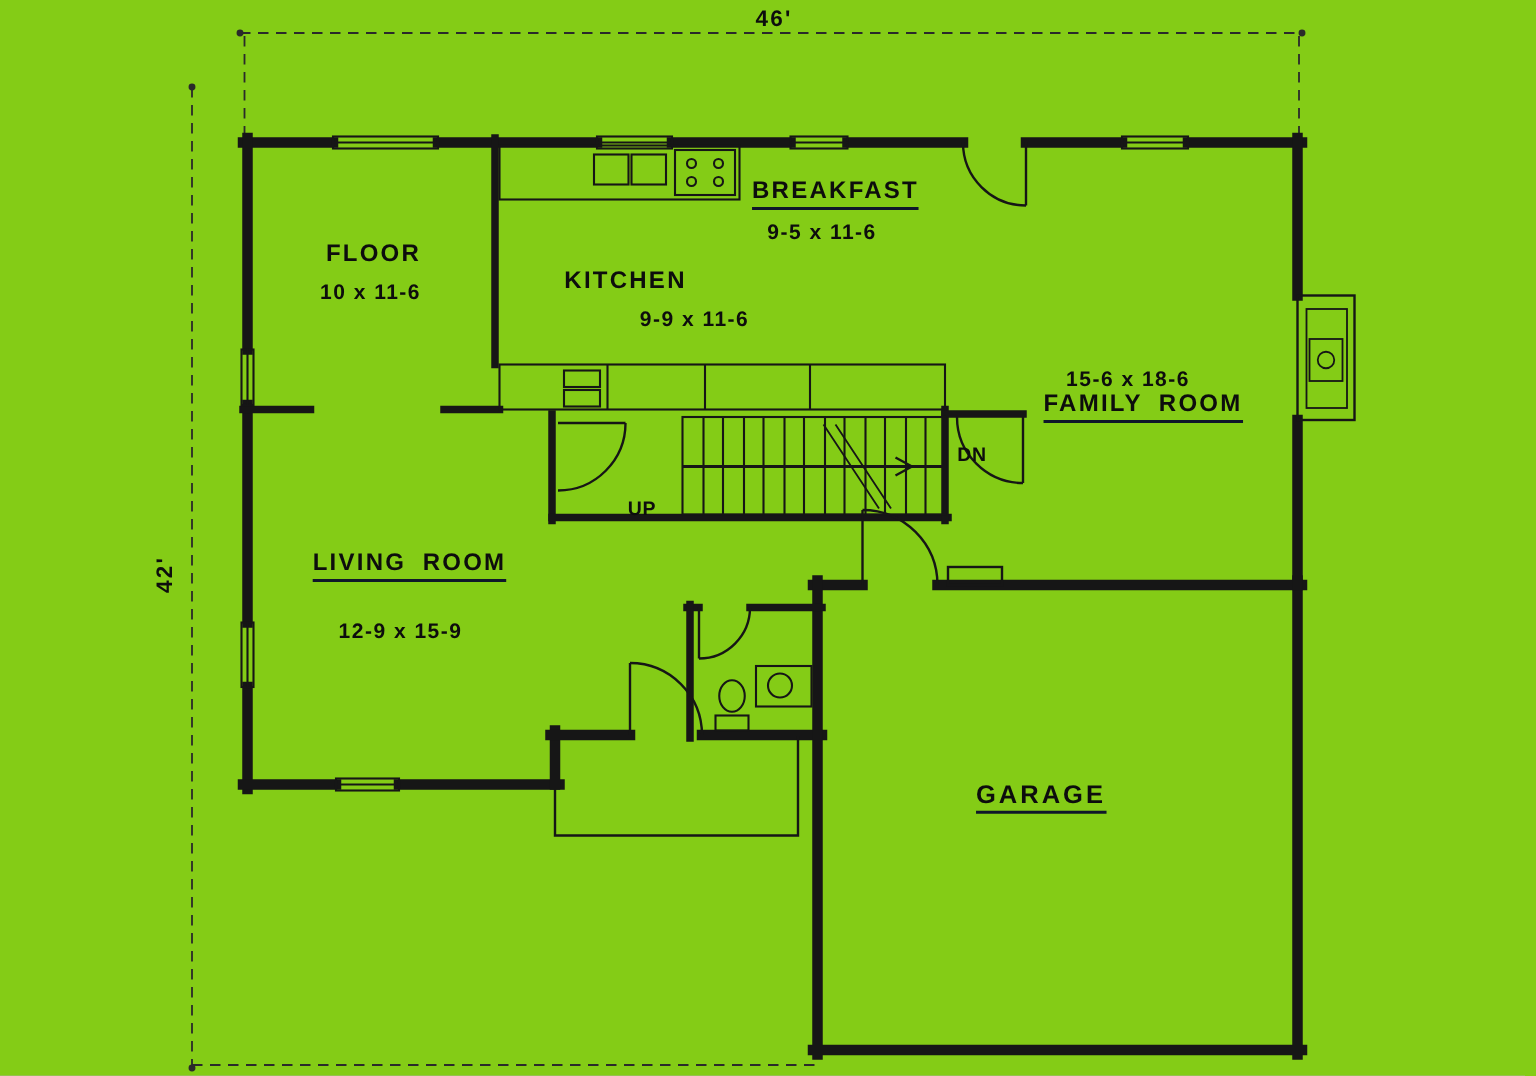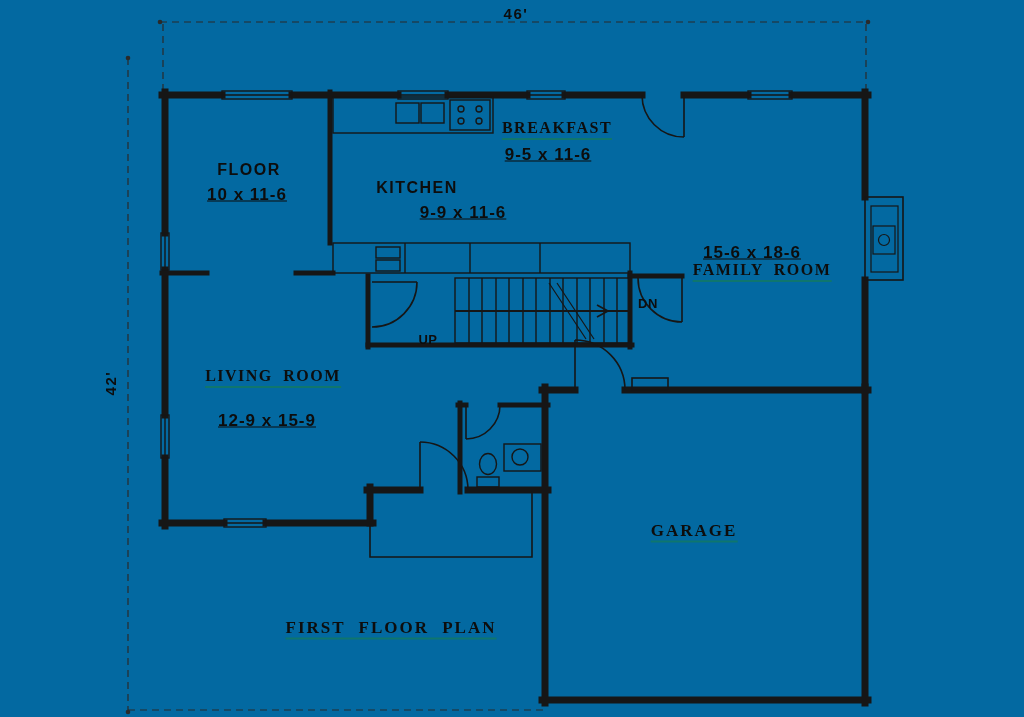--- a/index.html
+++ b/index.html
@@ -1,29 +1,29 @@
 <!DOCTYPE html>
 <html><head>
 <meta charset="utf-8">
 <title>FIRST FLOOR PLAN</title>
 <style>
   * { margin:0; padding:0; box-sizing:border-box; }
   html,body { width:1024px; height:717px; overflow:hidden; }
   body { background:#b1b1b1; font-family:"Liberation Sans", sans-serif; }
-  #plan-root { position:relative; width:1024px; height:717px; background:#0369a1; }
+  #plan-root { position:relative; width:1024px; height:717px; background:#84cc16; }
   #plan-root > svg { position:absolute; left:0; top:0; }
   .label {
     position:absolute; transform:translate(-50%,-50%);
     color:#0d0d0d; font-weight:bold; letter-spacing:1.5px; white-space:nowrap;
     line-height:1;
   }
   .rot { transform:translate(-50%,-50%) rotate(-90deg); }
   .room-name { font-size:16px; word-spacing:5px; }
-  .room-size { font-size:17px; letter-spacing:1px;text-decoration:underline; }
-  .underline { border-bottom:2px solid #0f766e; padding-bottom:2px;font-family:Liberation Serif, serif; }
+  .room-size { font-size:14px; letter-spacing:1px; }
+  .underline { border-bottom:2px solid #0f172a; padding-bottom:2px; }
   .dim { font-size:15px; }
   .stair-lbl { font-size:13px; letter-spacing:0.5px; }
   .title-label { font-size:17px; letter-spacing:2px; word-spacing:7px; }
   .garage-name { font-size:17px; letter-spacing:2px; }
 </style>
 </head>
 <body>
 
 <div id="plan-root">
 
@@ -164,15 +164,14 @@
   <div class="label room-size" style="left:752px; top:252px;">15-6 x 18-6</div>
 
   <div class="label room-name underline" style="left:273px; top:378px;">LIVING ROOM</div>
   <div class="label room-size" style="left:267px; top:420px;">12-9 x 15-9</div>
 
   <div class="label garage-name underline" style="left:694px; top:532px;">GARAGE</div>
 
   <div class="label stair-lbl" style="left:428px; top:339px;">UP</div>
   <div class="label stair-lbl" style="left:648px; top:303px;">DN</div>
 
-  <div class="label title-label underline" style="left:391px; top:629px;">FIRST FLOOR PLAN</div>
 
 </div>
 
 </body></html>

